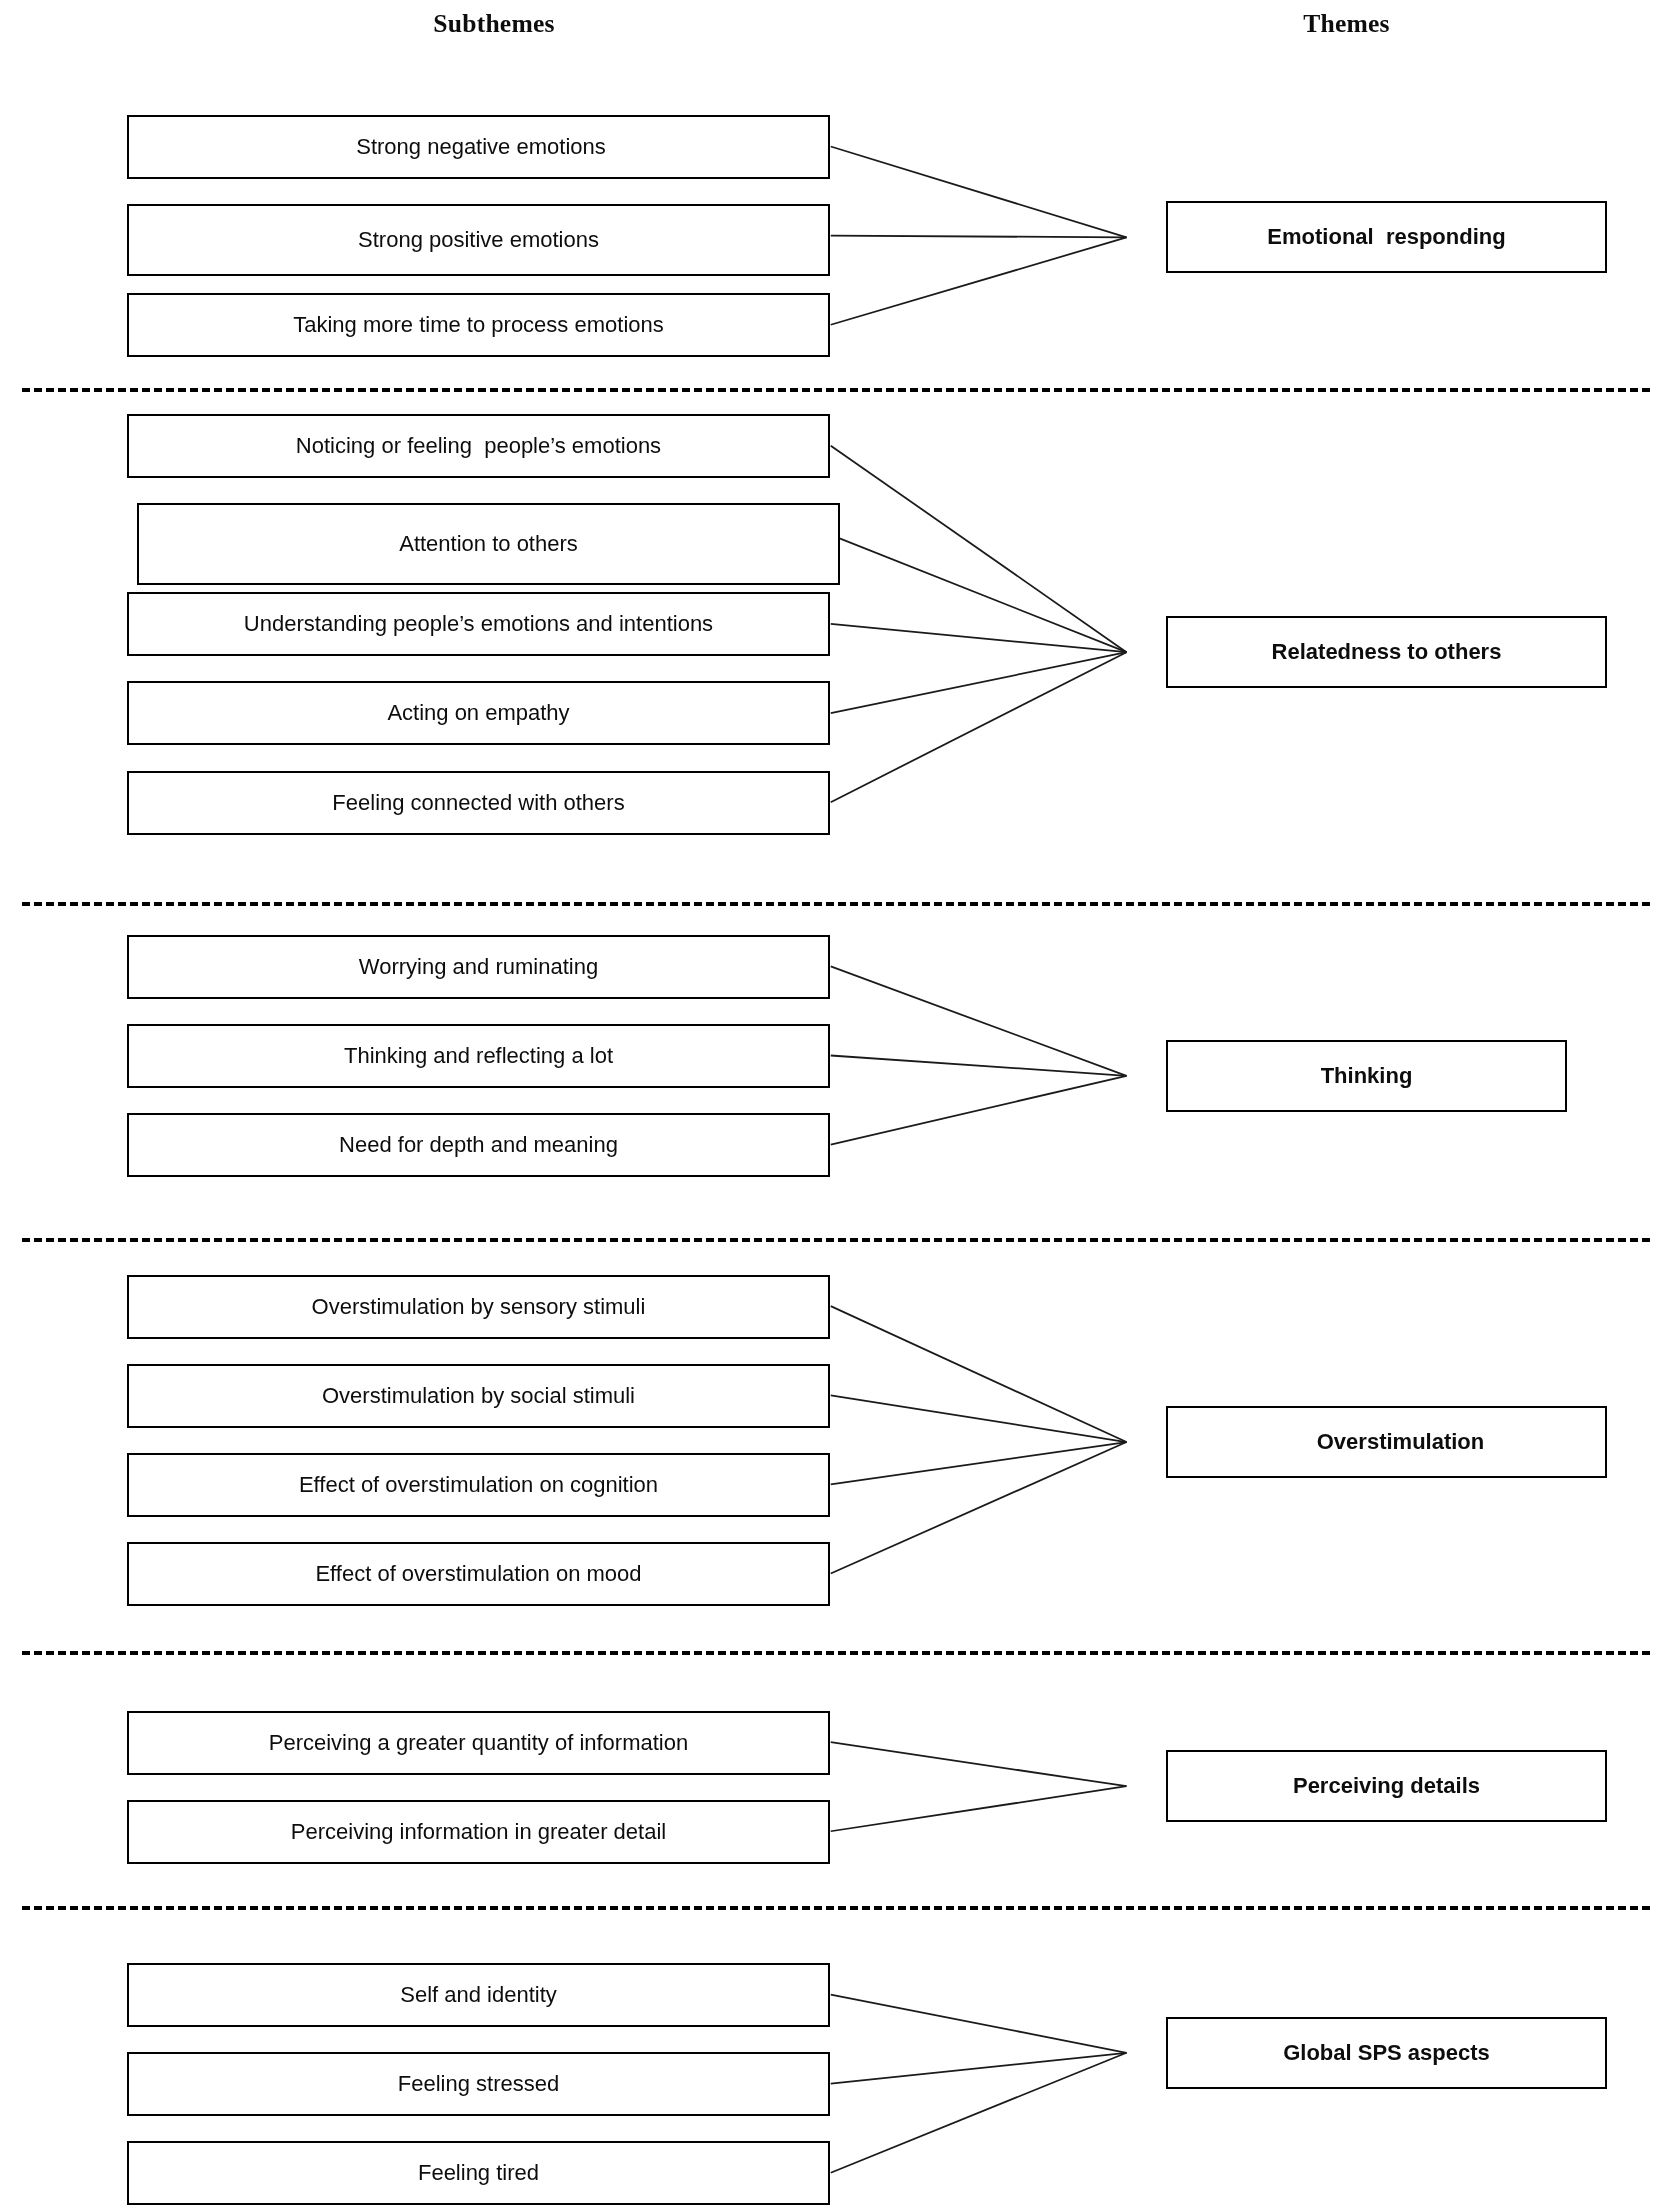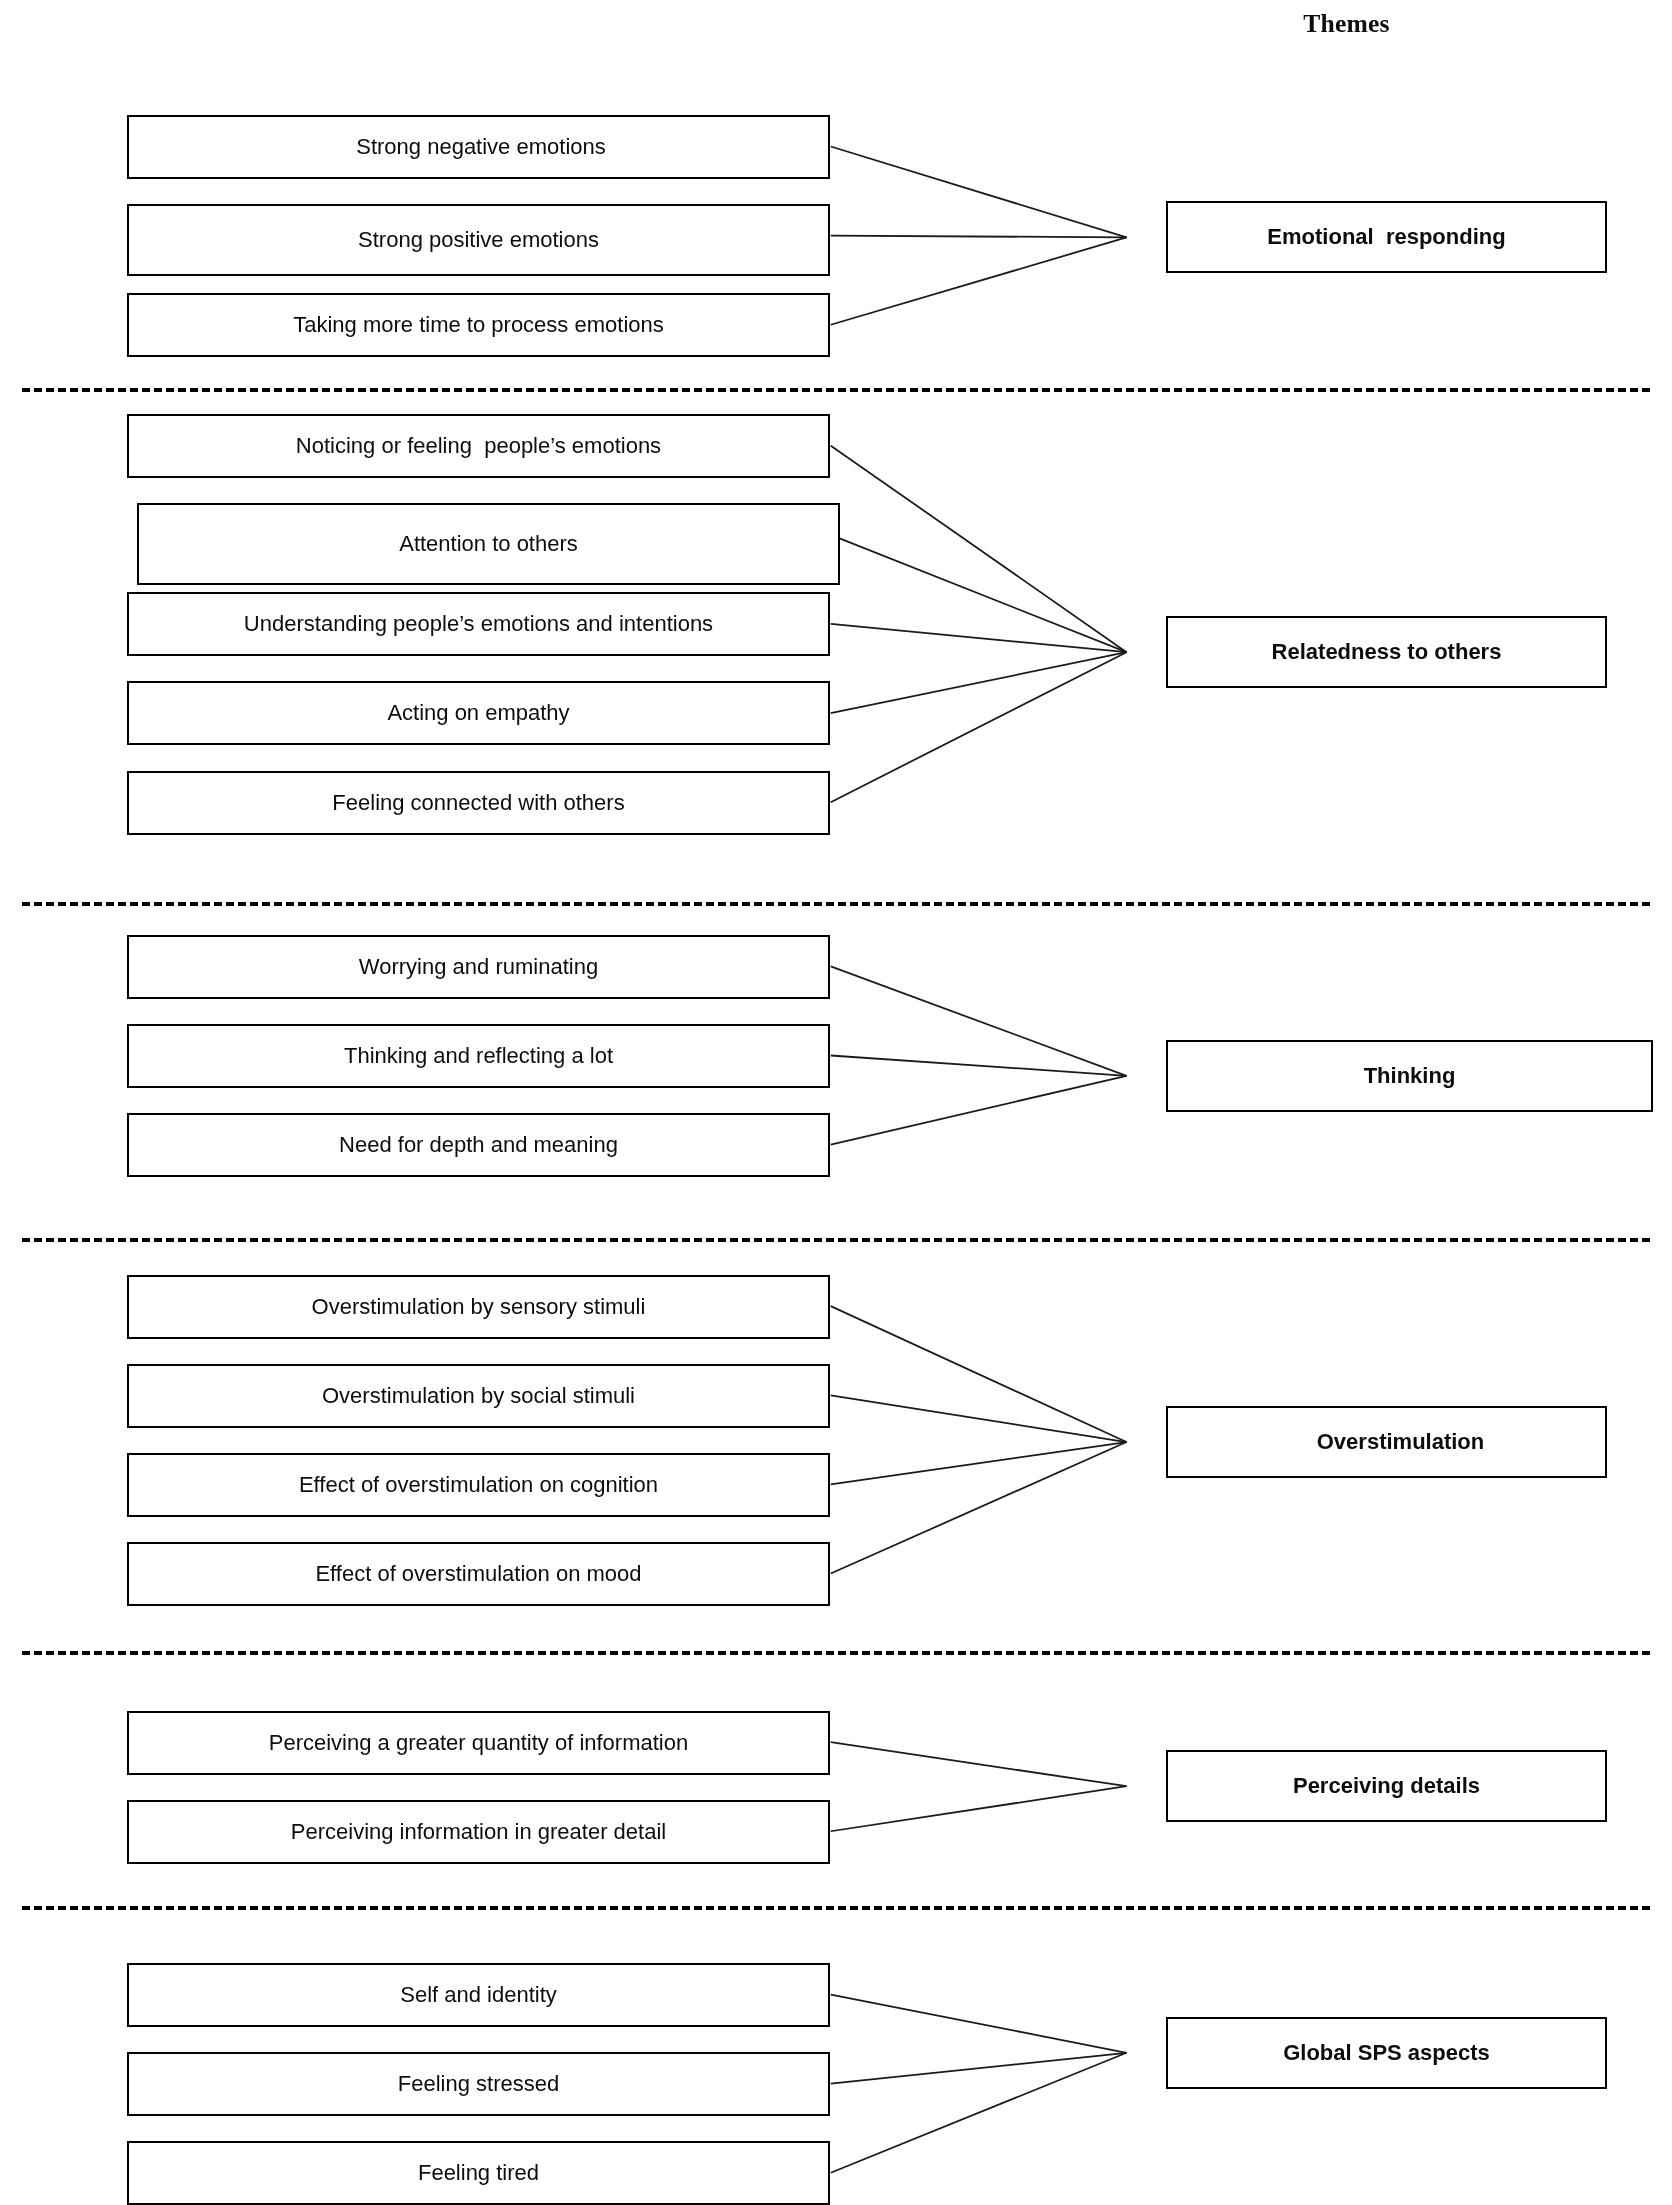--- a/index.html
+++ b/index.html
@@ -82,20 +82,21 @@
     height: 0;
     border-top: 4px dashed #000000;
     z-index: 1;
   }
 </style>
 </head>
 <body>
 
 <div id="canvas">
 
+  <div class="col-header subthemes">Subthemes</div>
   <div class="col-header themes">Themes</div>
 
   <svg id="connectors" viewBox="0 0 3790 4997" preserveAspectRatio="none">
       <line x1="1882" y1="332" x2="2552" y2="538" stroke="#1a1a1a" stroke-width="4"></line>
       <line x1="1882" y1="534" x2="2552" y2="538" stroke="#1a1a1a" stroke-width="4"></line>
       <line x1="1882" y1="736" x2="2552" y2="538" stroke="#1a1a1a" stroke-width="4"></line>
       <line x1="1882" y1="1010" x2="2552" y2="1478" stroke="#1a1a1a" stroke-width="4"></line>
       <line x1="1882" y1="1212" x2="2552" y2="1478" stroke="#1a1a1a" stroke-width="4"></line>
       <line x1="1882" y1="1414" x2="2552" y2="1478" stroke="#1a1a1a" stroke-width="4"></line>
       <line x1="1882" y1="1616" x2="2552" y2="1478" stroke="#1a1a1a" stroke-width="4"></line>
@@ -146,21 +147,21 @@
       </div>
       <div class="node subtheme" style="left: 127px; top: 592px; width: 703px; height: 64px;">
         <span class="node-label">Understanding people’s emotions and intentions</span>
       </div>
       <div class="node subtheme" style="left: 127px; top: 681px; width: 703px; height: 64px;">
         <span class="node-label">Acting on empathy</span>
       </div>
       <div class="node subtheme" style="left: 127px; top: 771px; width: 703px; height: 64px;">
         <span class="node-label">Feeling connected with others</span>
       </div>
-      <div class="node theme" style="left: 1126px; top: 1040px; width: 487px; height: 72px;">
+      <div class="node theme" style="left: 1126px; top: 1040px; width: 401px; height: 72px;">
         <span class="node-label">Thinking</span>
       </div>
       <div class="node subtheme" style="left: 127px; top: 935px; width: 703px; height: 64px;">
         <span class="node-label">Worrying and ruminating</span>
       </div>
       <div class="node subtheme" style="left: 127px; top: 1024px; width: 703px; height: 64px;">
         <span class="node-label">Thinking and reflecting a lot</span>
       </div>
       <div class="node subtheme" style="left: 127px; top: 1113px; width: 703px; height: 64px;">
         <span class="node-label">Need for depth and meaning</span>

